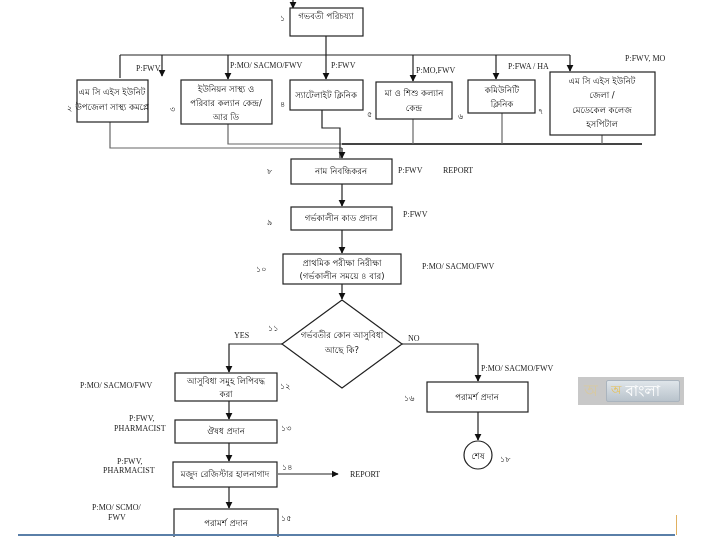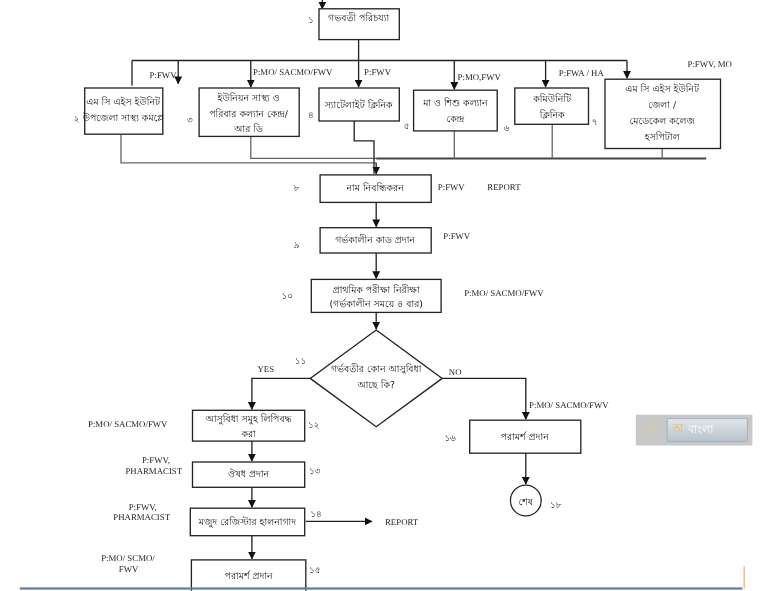--- a/index.html
+++ b/index.html
@@ -8,21 +8,21 @@
   svg { position: absolute; left: 0; top: 0; }
   .box-text { font-family: "DejaVu Sans", sans-serif; font-size: 8.5px; fill: #111; }
   .label { font-family: "Liberation Serif", serif; font-size: 8px; fill: #222; }
   .num { font-family: "DejaVu Sans", sans-serif; font-size: 8px; fill: #222; }
   .lang-bar { position: absolute; left: 578px; top: 377px; width: 106px; height: 28px;
               background: #c8c8c8; display: flex; align-items: center; }
   .lang-a { width: 26px; text-align: center; color: #d8c9a0; font-family: "DejaVu Sans", sans-serif; font-size: 16px; }
   .lang-btn { margin-left: 2px; height: 22px; width: 74px; background: linear-gradient(#dfe5ea, #b9c3cc);
               border: 1px solid #aab4be; border-radius: 2px; display: flex; align-items: center; gap: 4px; padding-left: 4px; box-sizing: border-box; }
   .lang-btn .ico { color: #e6c15a; font-family: "DejaVu Sans", sans-serif; font-size: 12px; }
-  .lang-btn .txt { color: #ffffff; font-family: "DejaVu Sans", sans-serif; font-size: 10px; }
+  .lang-btn .txt { color: #ffffff; font-family: "DejaVu Sans", sans-serif; font-size: 15px; }
   .bottom-line { position: absolute; left: 18px; top: 534px; width: 657px; height: 2px; background: #5a7fa8; }
   .right-line { position: absolute; left: 676px; top: 515px; width: 1px; height: 20px; background: #e0b060; }
 </style>
 </head>
 <body>
 
 <svg width="711" height="537" viewBox="0 0 711 537">
   <defs>
     <marker id="arr" viewBox="0 0 10 10" refX="9" refY="5" markerWidth="6" markerHeight="6" orient="auto">
       <path d="M0,0 L10,5 L0,10 z" fill="#111"></path>

